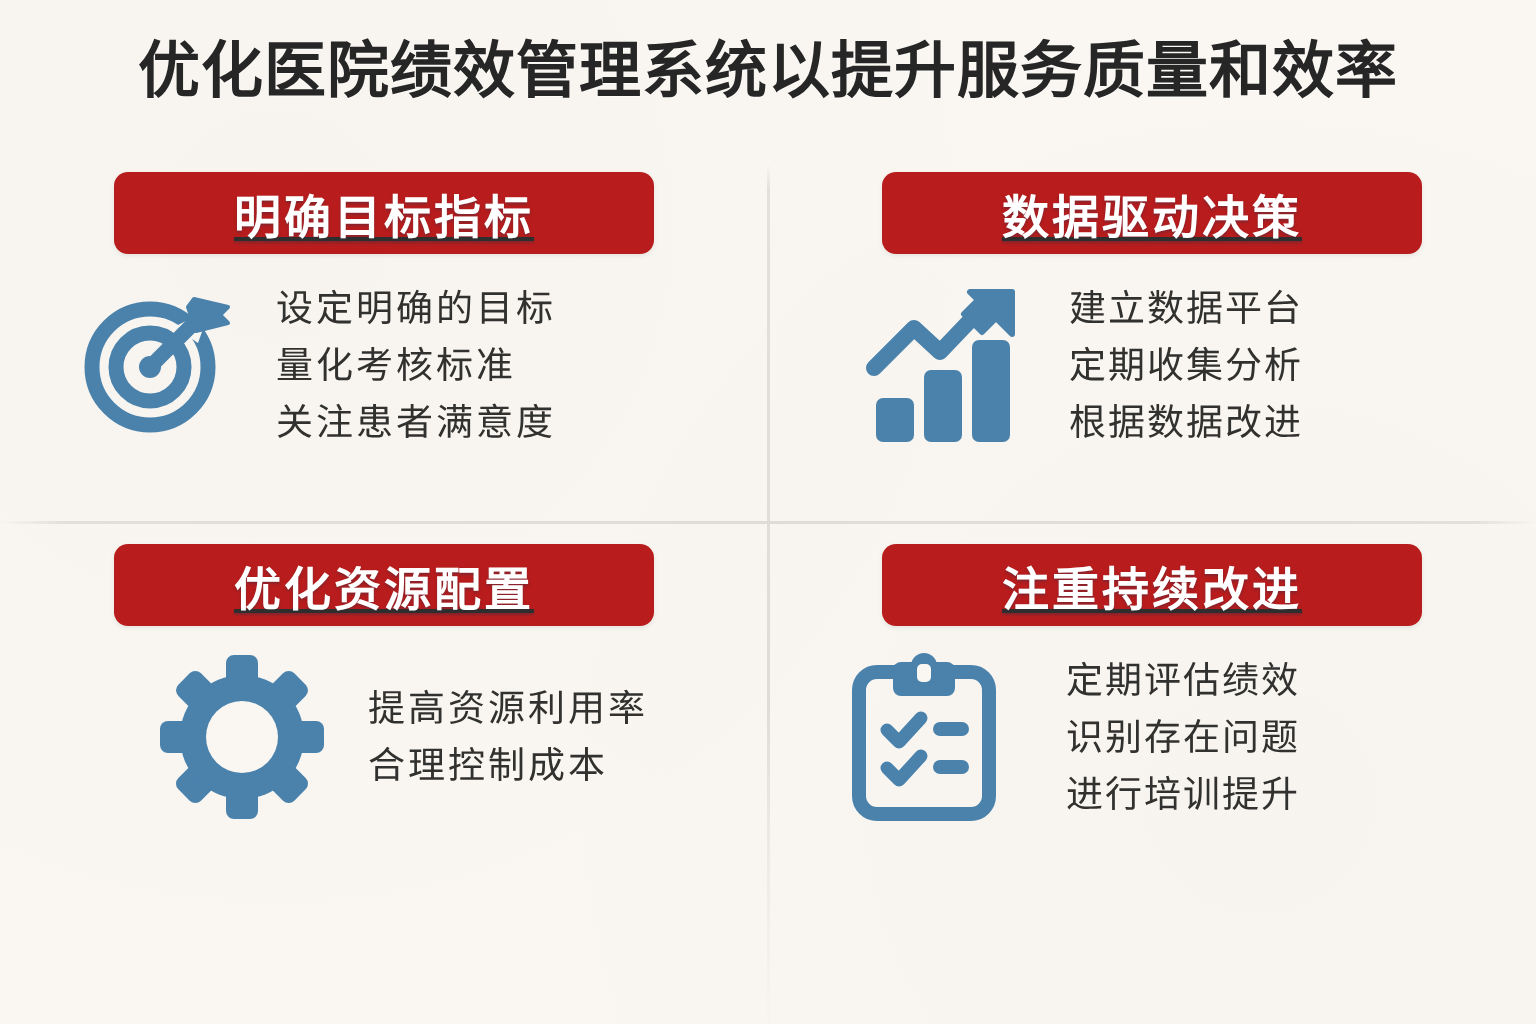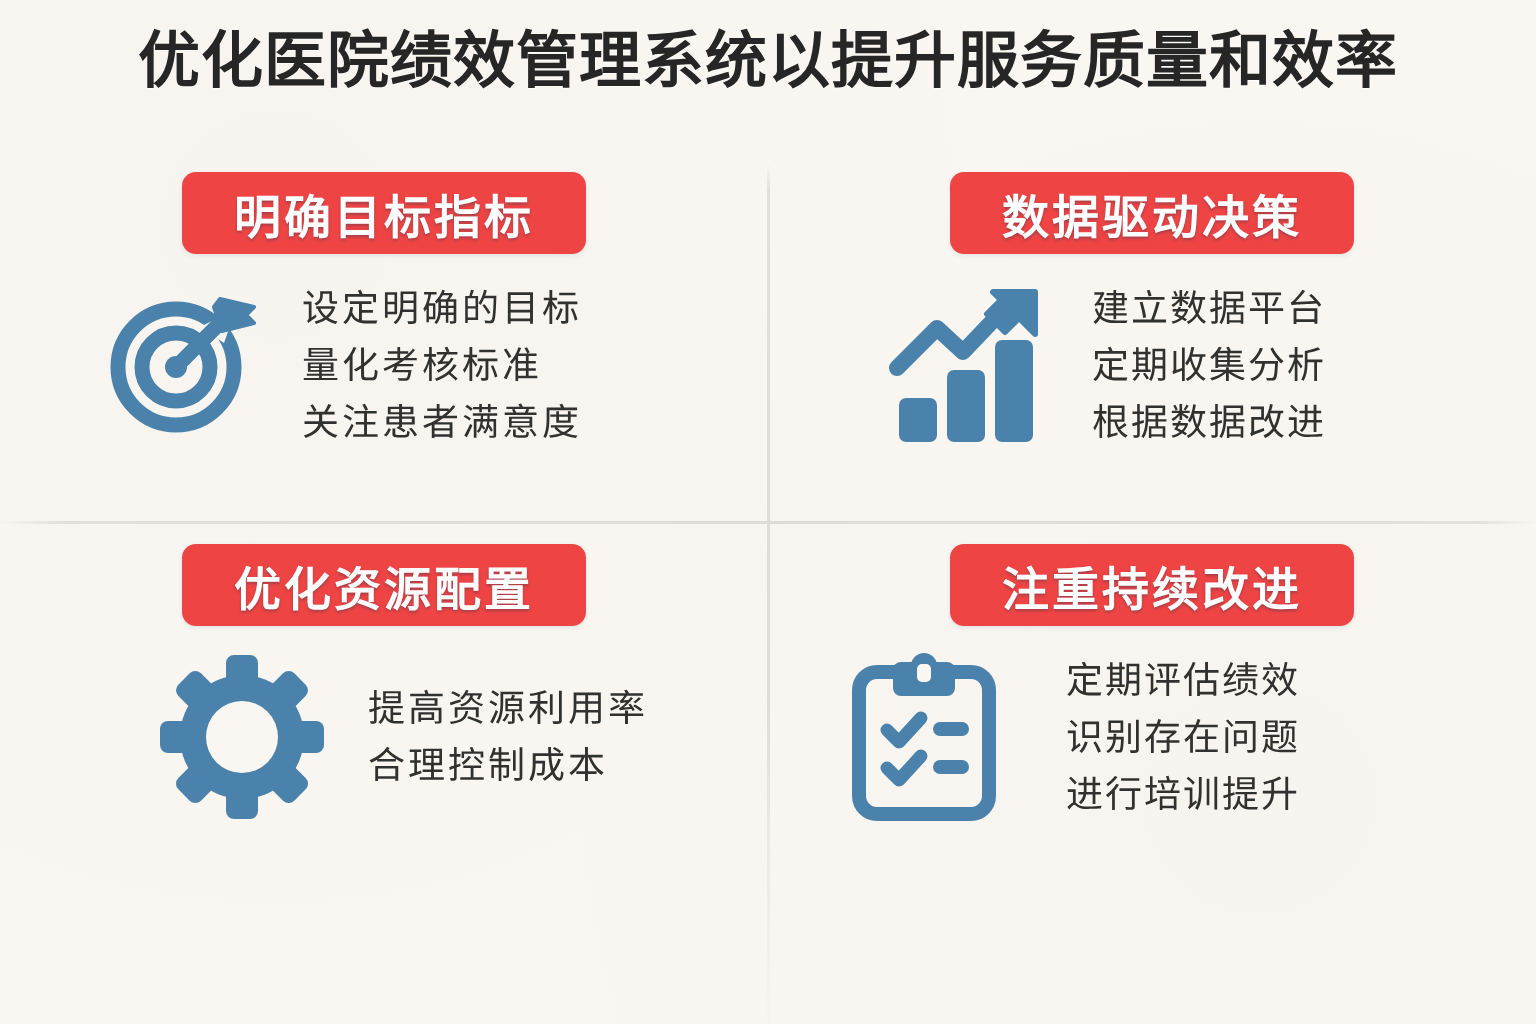--- a/index.html
+++ b/index.html
@@ -37,21 +37,21 @@
   }
 
   
   .title-bar {
     position: absolute;
     top: 28px;
     left: 0;
     width: 1536px;
     height: 86px;
     display: flex;
-    align-items: flex-start;
+    align-items: center;
     justify-content: center;
   }
 
   .page-title {
     font-size: 62px;
     line-height: 1.05;
     font-weight: 700;
     letter-spacing: 1px;
     color: #262626;
     white-space: nowrap;
@@ -99,29 +99,30 @@
     grid-template-rows: 372px 372px;
   }
 
   .card {
     position: relative;
     padding: 0;
   }
 
   
   .badge {
-    width: 404px;
+    width: 540px;
     height: 82px;
     margin: 22px auto 0 auto;
-    background: #ef4444;
+    background: #b91c1c;
     border-radius: 14px;
     display: flex;
     align-items: center;
     justify-content: center;
     box-shadow: 0 2px 4px rgba(60,80,100,0.10);
+    text-decoration: underline;
   }
 
   .badge-label {
     font-size: 47px;
     font-weight: 700;
     color: #ffffff;
     letter-spacing: 3px;
     white-space: nowrap;
     text-shadow: 0 2px 3px rgba(30,55,80,0.35);
   }
@@ -163,22 +164,22 @@
   .bullet {
     font-size: 37px;
     line-height: 1;
     font-weight: 500;
     color: #31312f;
     letter-spacing: 3px;
     white-space: nowrap;
   }
 
   
-  .card.q1 .card-body { padding-left: 100px; gap: 34px; }
-  .card.q2 .card-body { padding-left: 112px;  }
+  .card.q1 .card-body { padding-left: 74px; gap: 34px; }
+  .card.q2 .card-body { padding-left: 89px;  }
   .card.q3 .card-body { padding-left: 150px; gap: 42px; margin-left: 8px; }
   .card.q4 .card-body { padding-left: 72px; gap: 58px; }
 
   .card.q2 .bullet,
   .card.q4 .bullet { letter-spacing: 2px; }
 </style>
 </head>
 <body>
 
 <div class="page">

